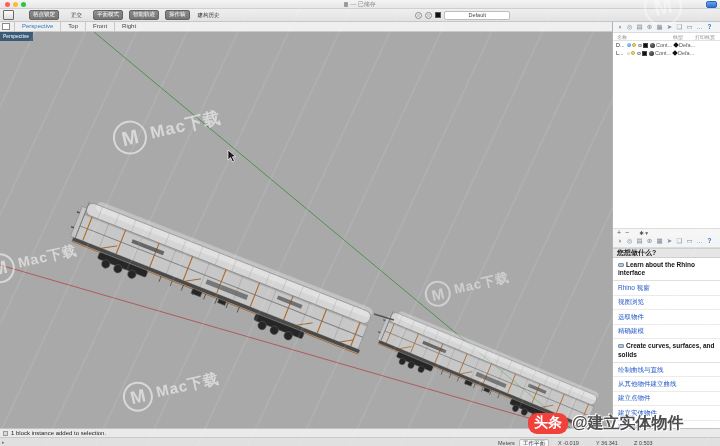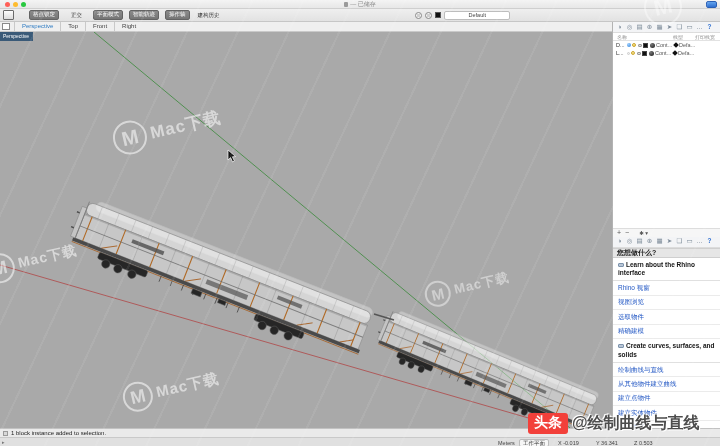--- a/index.html
+++ b/index.html
@@ -78,21 +78,21 @@
   .sb-z{position:absolute;left:634px;top:1.5px;}
 
   
   .wm{position:absolute;display:flex;align-items:center;gap:4px;transform:rotate(-13deg);pointer-events:none;z-index:40;}
   .wm .ring{border-radius:50%;display:flex;align-items:center;justify-content:center;font-weight:bold;}
   .wm .wtext{font-weight:bold;letter-spacing:1px;}
   .wm-white{color:rgba(255,255,255,0.55);}
   .wm-white .ring{border:2.5px solid rgba(255,255,255,0.55);}
   .stripes{position:absolute;left:0;top:0;width:720px;height:446px;background:repeating-linear-gradient(115deg,transparent 0 44px,rgba(255,255,255,0.07) 44px 46px);pointer-events:none;z-index:39;}
   .badge{position:absolute;left:528px;top:413px;display:flex;align-items:center;gap:4px;z-index:50;}
-  .badge-src{background:#f2403a;color:#fff;font-weight:bold;font-size:14px;padding:1px 6px 2px;border-radius:3px;}
+  .badge-src{background:#f2403a;color:#fff;font-weight:bold;font-size:14px;padding:1px 6px 2px;border-radius:9px;}
   .badge-handle{font-weight:bold;font-size:16px;color:#4d4d4d;text-shadow:0 0 2px #fff,0 0 2px #fff,1px 1px 0 #fff,-1px -1px 0 #fff;}
 </style>
 </head>
 <body>
 
 <div class="app">
 
   <div class="titlebar">
     <div class="lights">
       <span class="light l-red"></span>
@@ -302,16 +302,16 @@
   <div class="wm wm-white" style="left:122px;top:374px;">
     <span class="ring" style="width:30px;height:30px;font-size:18px;">M</span>
     <span class="wtext" style="font-size:15px;">Mac下载</span>
   </div>
   <div class="wm wm-white" style="left:644px;top:-12px;opacity:0.7;">
     <span class="ring" style="width:38px;height:38px;font-size:22px;">M</span>
   </div>
 
   <div class="badge">
     <span class="badge-src">头条</span>
-    <span class="badge-handle">@绘制曲线与直线</span>
+    <span class="badge-handle">@建立实体物件</span>
   </div>
 
 </div>
 
 </body></html>

